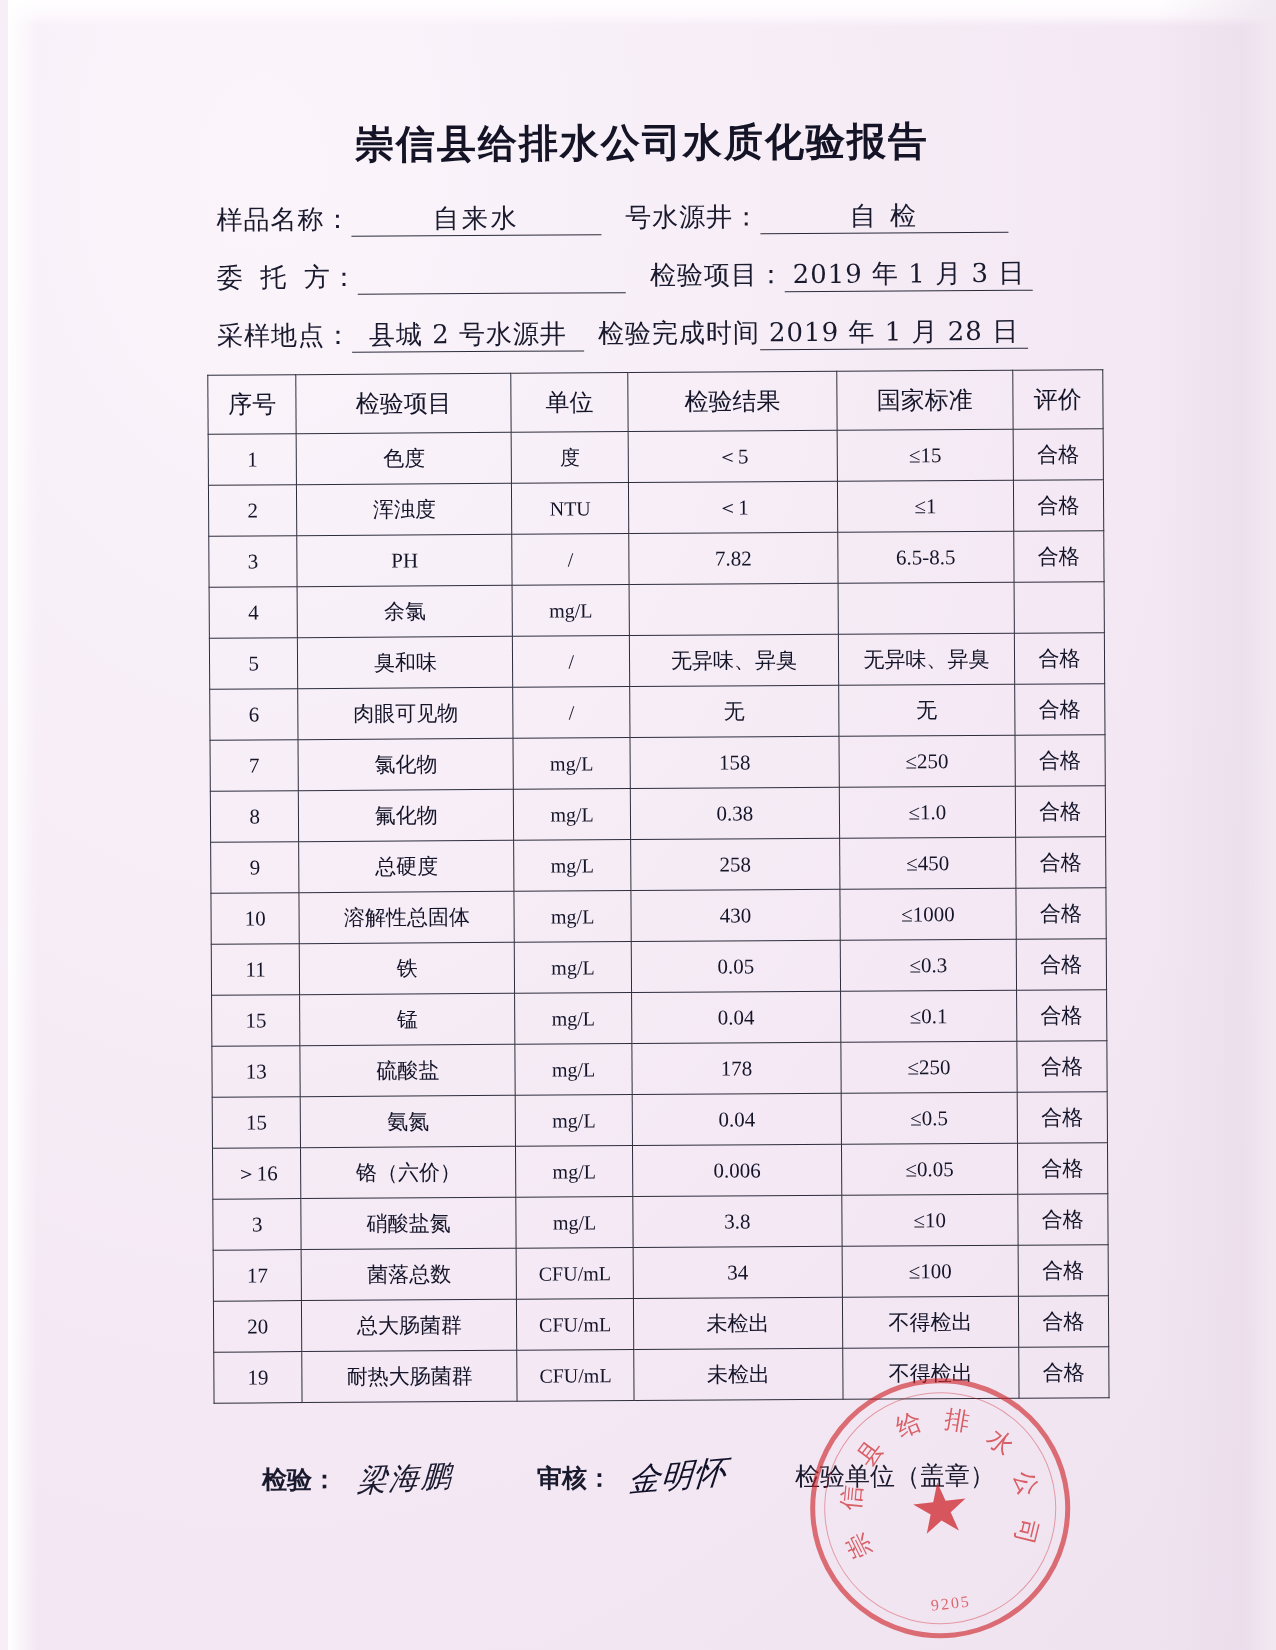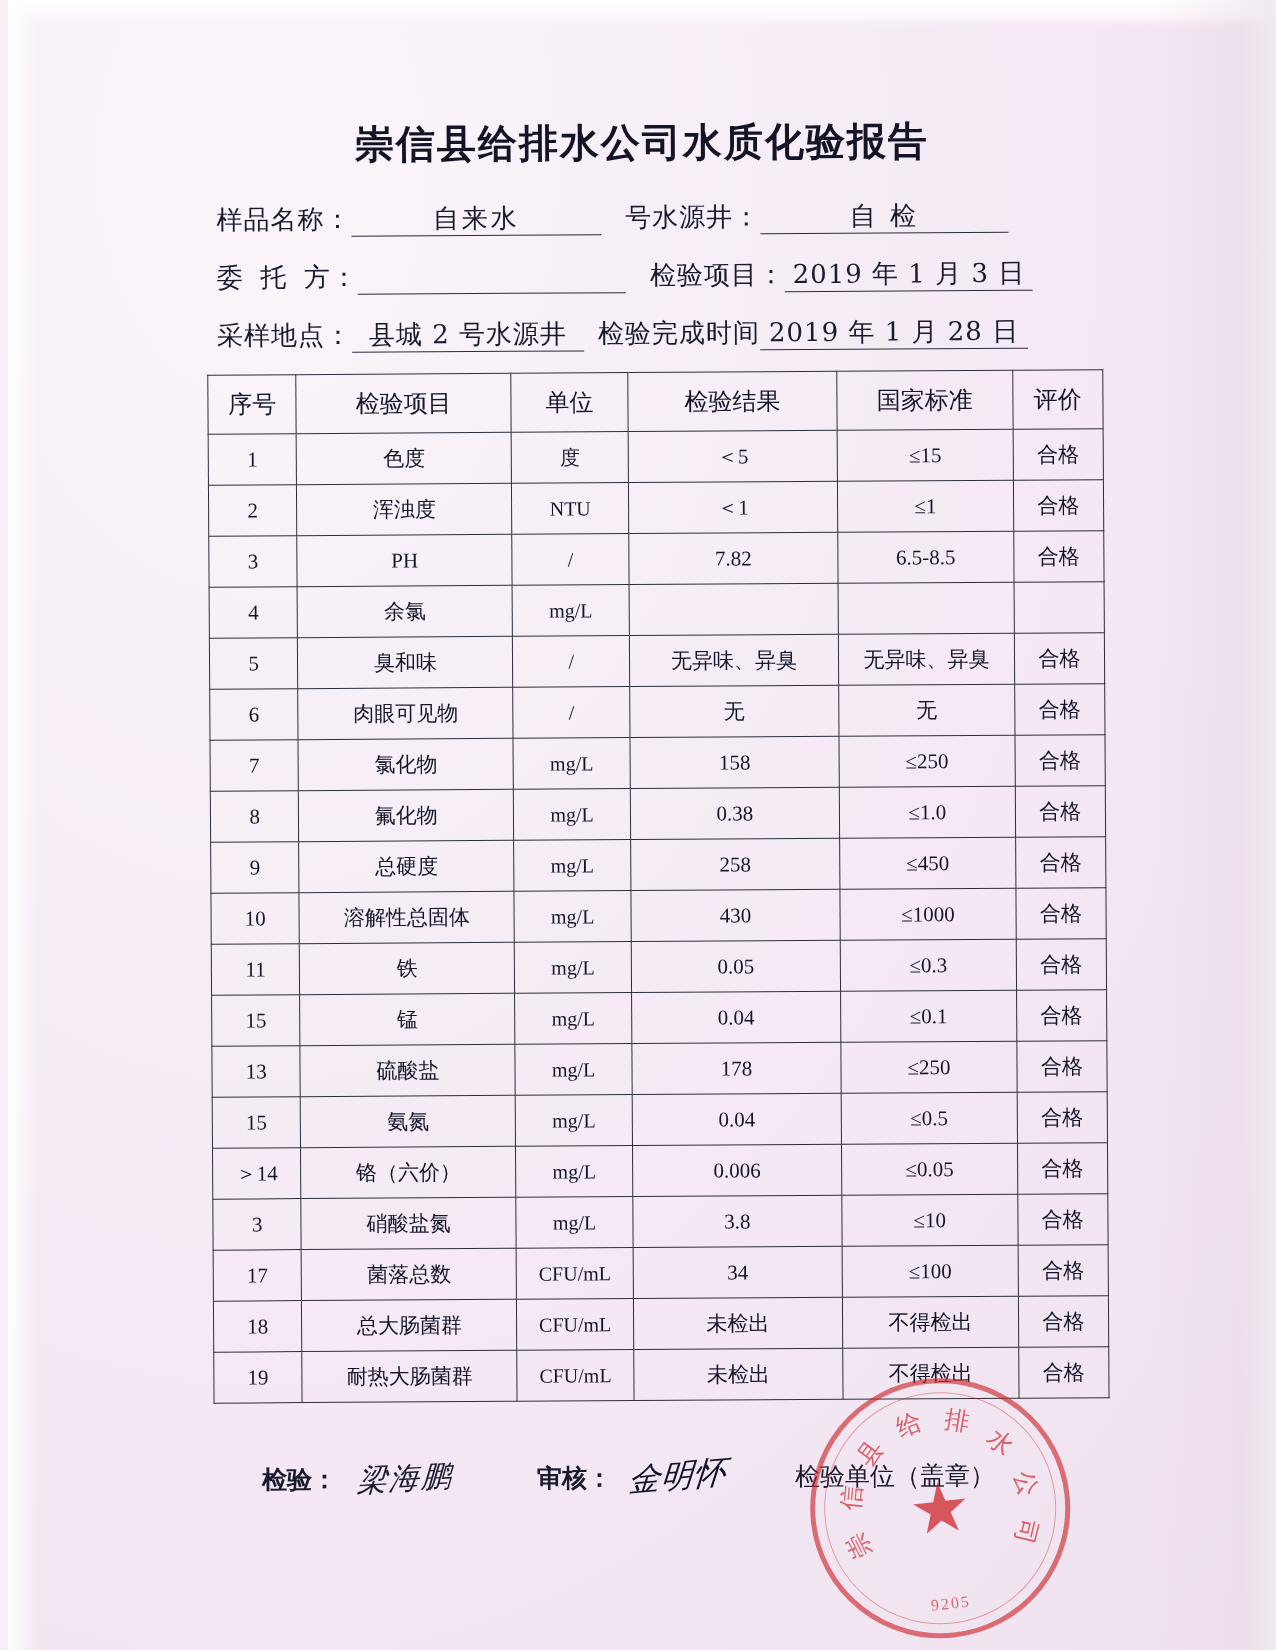--- a/index.html
+++ b/index.html
@@ -377,21 +377,21 @@
           </tr>
           <tr>
             <td class="c-no">15</td>
             <td class="c-item">氨氮</td>
             <td class="c-unit unit-mono">mg/L</td>
             <td class="c-res">0.04</td>
             <td class="c-std">≤0.5</td>
             <td class="c-eval">合格</td>
           </tr>
           <tr>
-            <td class="c-no">＞14</td>
+            <td class="c-no">＞16</td>
             <td class="c-item">铬（六价）</td>
             <td class="c-unit unit-mono">mg/L</td>
             <td class="c-res">0.006</td>
             <td class="c-std">≤0.05</td>
             <td class="c-eval">合格</td>
           </tr>
           <tr>
             <td class="c-no">3</td>
             <td class="c-item">硝酸盐氮</td>
             <td class="c-unit unit-mono">mg/L</td>
@@ -401,21 +401,21 @@
           </tr>
           <tr>
             <td class="c-no">17</td>
             <td class="c-item">菌落总数</td>
             <td class="c-unit unit-mono">CFU/mL</td>
             <td class="c-res">34</td>
             <td class="c-std">≤100</td>
             <td class="c-eval">合格</td>
           </tr>
           <tr>
-            <td class="c-no">18</td>
+            <td class="c-no">20</td>
             <td class="c-item">总大肠菌群</td>
             <td class="c-unit unit-mono">CFU/mL</td>
             <td class="c-res">未检出</td>
             <td class="c-std">不得检出</td>
             <td class="c-eval">合格</td>
           </tr>
           <tr>
             <td class="c-no">19</td>
             <td class="c-item">耐热大肠菌群</td>
             <td class="c-unit unit-mono">CFU/mL</td>

